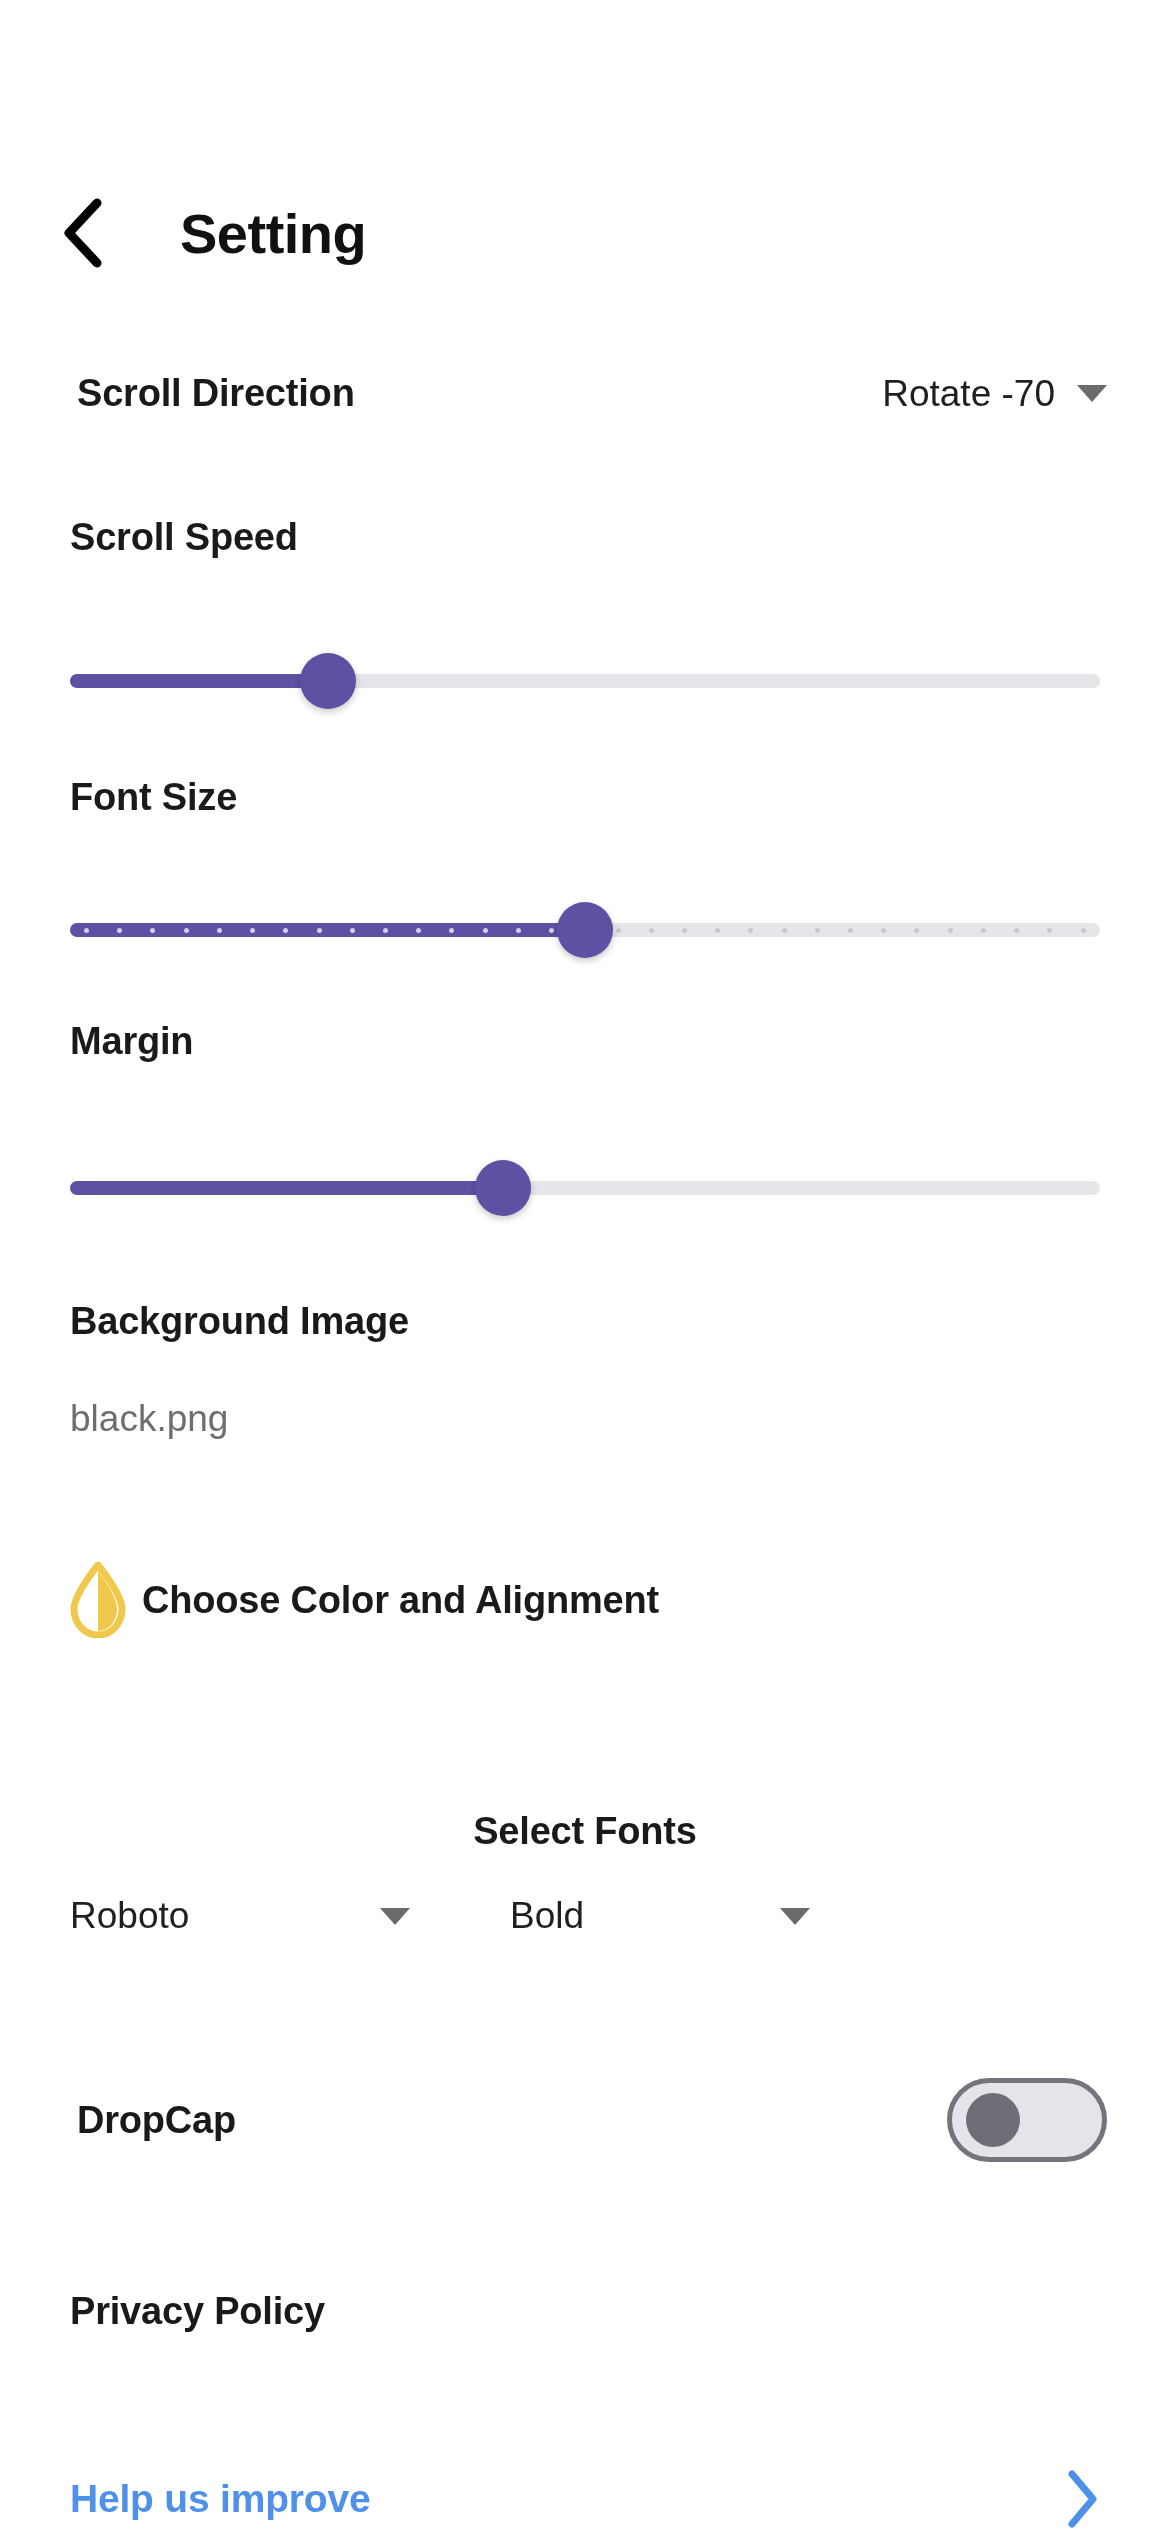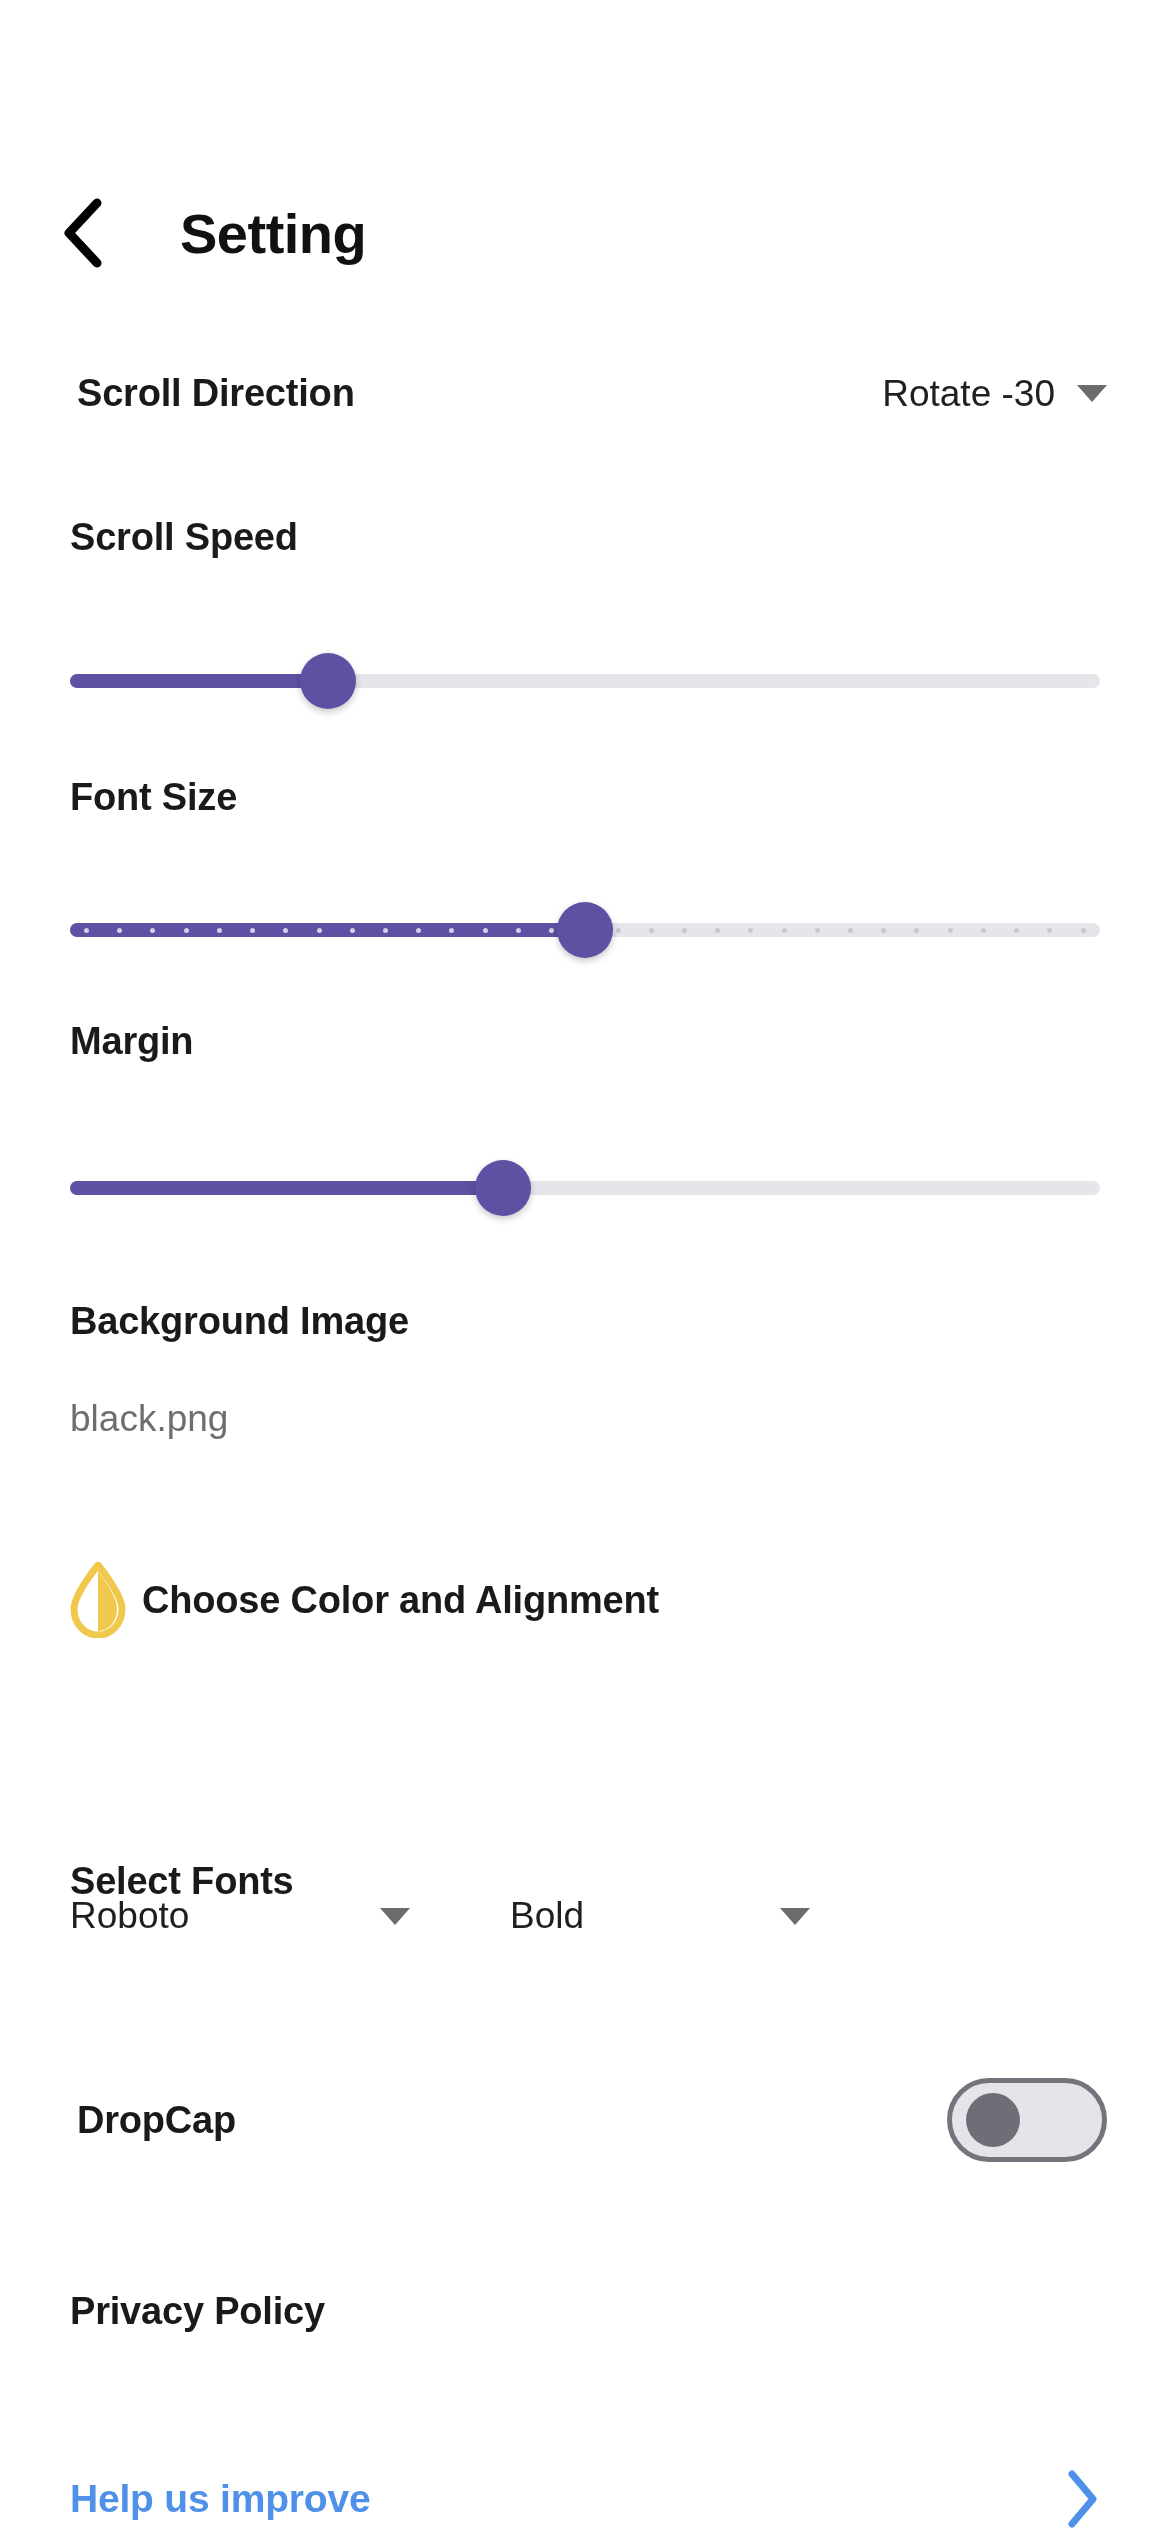--- a/index.html
+++ b/index.html
@@ -118,21 +118,21 @@
       <svg class="chev-left" width="46" height="72" viewBox="0 0 46 72">
         <path d="M38 6 L10 36 L38 66" fill="none" stroke="#000" stroke-width="9" stroke-linecap="round" stroke-linejoin="round"></path>
       </svg>
     </div>
     <div class="page-title">Setting</div>
   </div>
 
   <div class="row split-row" style="top:372px;">
     <div class="label-bold">Scroll Direction</div>
     <div class="dropdown">
-      <span class="value-text">Rotate -30</span>
+      <span class="value-text">Rotate -70</span>
       <span class="caret"></span>
     </div>
   </div>
 
   <div class="row" style="top:516px;">
     <div class="label-bold">Scroll Speed</div>
   </div>
   <div class="row" style="top:646px;">
     <div class="slider-wrap">
       <div class="track"></div>
@@ -206,21 +206,21 @@
   <div class="row" style="top:1562px;">
     <div class="droplet-row">
       <svg class="droplet-icon" width="56" height="76" viewBox="0 0 56 76">
         <path d="M28 3 C28 3 52 32 52 47 C52 62 41 73 28 73 C15 73 4 62 4 47 C4 32 28 3 28 3 Z" fill="none" stroke="#EFC84C" stroke-width="7"></path>
         <path d="M28 9 C28 9 47 33 47 47 C47 60 38 69 28 69 Z" fill="#EFC84C"></path>
       </svg>
       <span class="label-bold">Choose Color and Alignment</span>
     </div>
   </div>
 
-  <div class="row" style="top:1860px;">
+  <div class="row" style="top:1810px;text-align:center;">
     <div class="label-bold">Select Fonts</div>
   </div>
   <div class="row" style="top:1895px;">
     <div class="font-selectors">
       <div class="font-dd-1">
         <span class="value-text">Roboto</span>
         <span class="caret"></span>
       </div>
       <div class="font-dd-2" style="margin-left:100px;">
         <span class="value-text">Bold</span>

